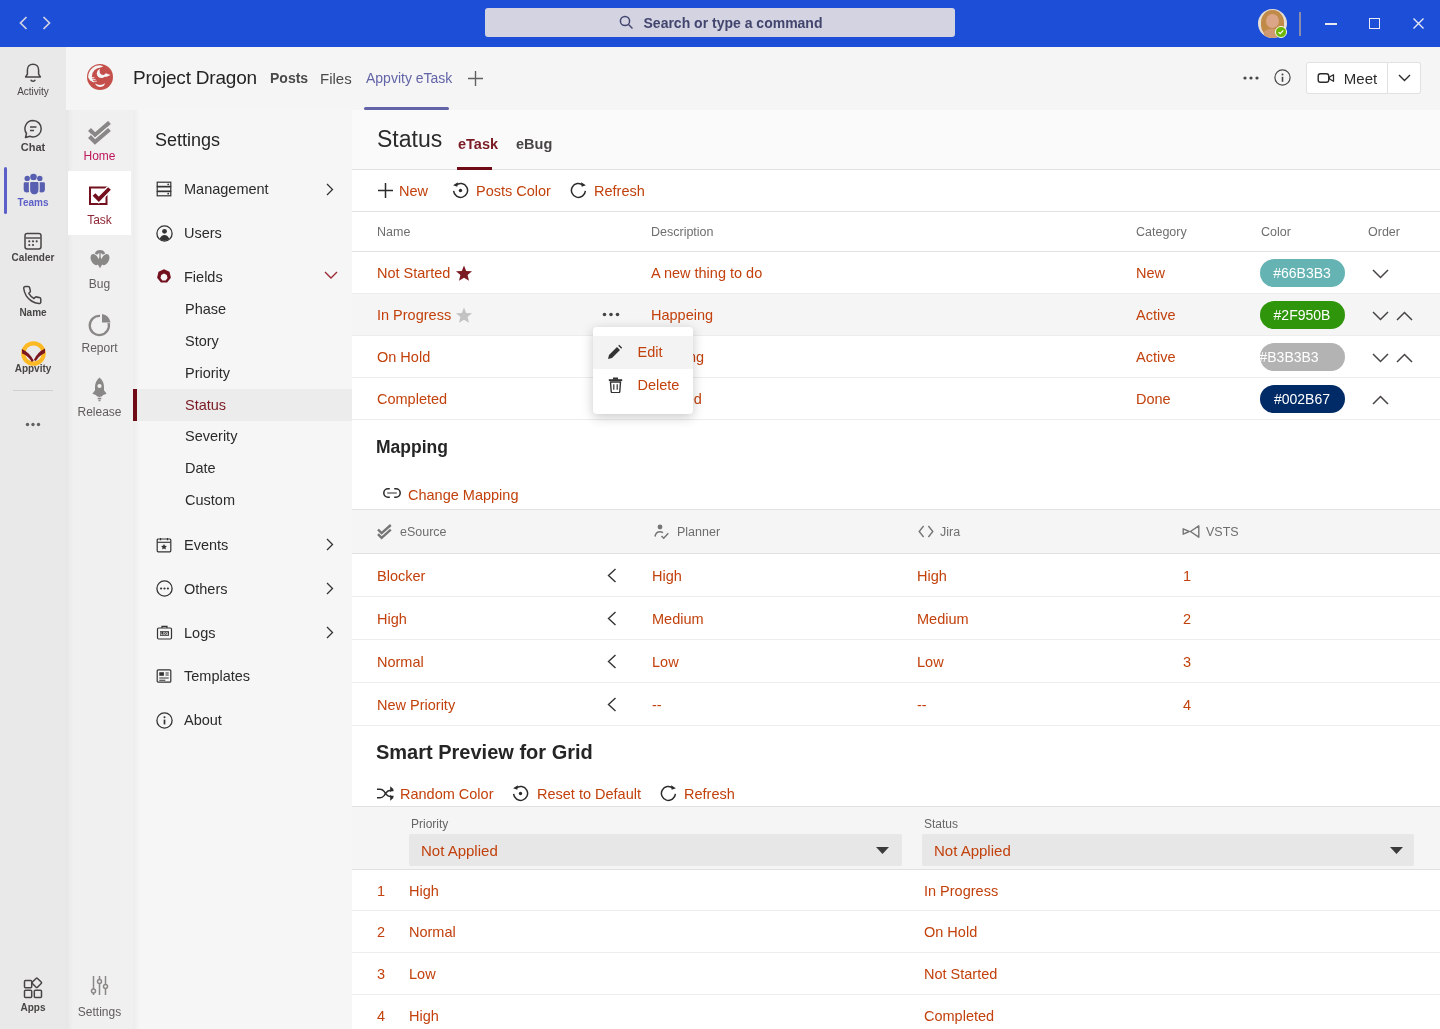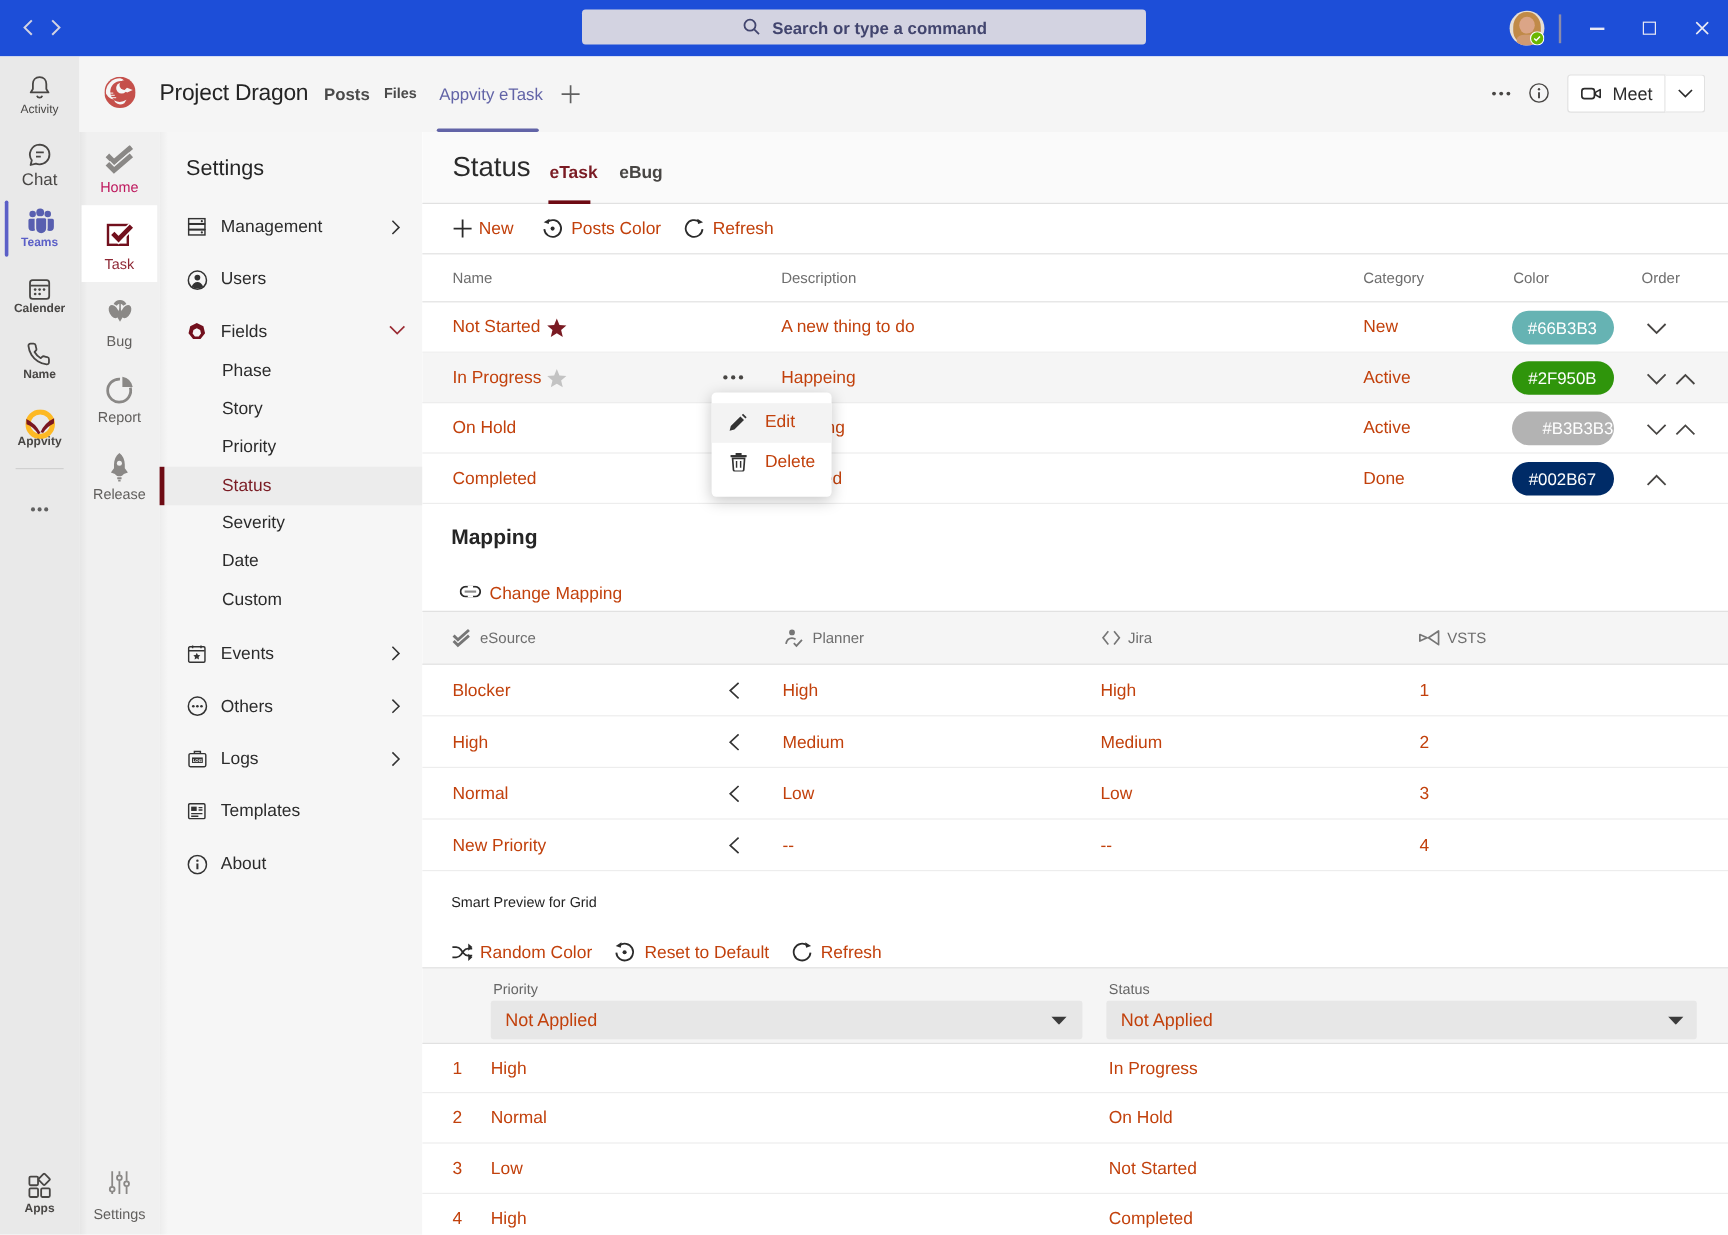--- a/index.html
+++ b/index.html
@@ -63,21 +63,21 @@
     <path d="M18.8 9.2l4.8 1.7-4.6 2.2q-1.5-.3-2.4-1.6z" fill="#f5f5f5"></path>
     <path d="M4.4 13.1h3v1.1H4.4zM4.4 15h4.2v1H4.4zM5.2 16.8h4.6v1H5.2z" fill="#f5f5f5" opacity=".8"></path>
   </svg>
   <div class="a fc" style="left:67px;top:0;height:62px">
       <span style="font-size:19px;font-weight:400;color:#242424;letter-spacing:-0.2px">Project Dragon</span>
     </div>
   <div class="a fc" style="left:204px;top:0;height:62px">
       <span style="font-size:14px;font-weight:700;color:#4a4a4a">Posts</span>
     </div>
   <div class="a fc" style="left:254px;top:0;height:62px">
-      <span style="font-size:12px;font-weight:700;color:#4a4a4a">Files</span>
+      <span style="font-size:15px;font-weight:400;color:#4a4a4a">Files</span>
     </div>
   <div class="a fc" style="left:300px;top:0;height:62px">
       <span style="font-size:14px;color:#6264a7">Appvity eTask</span>
     </div>
   <div class="a" style="left:298px;top:60px;width:85px;height:3px;background:#6264a7;border-radius:2px"></div>
   <svg class="a" style="left:401px;top:23px" width="17" height="17" viewBox="0 0 17 17">
       <path d="M8.5 1v15M1 8.5h15" stroke="#616161" stroke-width="1.4"></path>
     </svg>
   <div class="a" style="left:1177px;top:29px;width:15px;height:4px;color:#484644">
     <svg width="16" height="4" viewBox="0 0 16 4">
@@ -111,21 +111,21 @@
   <svg class="a" style="left:21px;top:14px" width="24" height="24" viewBox="0 0 24 24">
       <path d="M12 3.2c-3.4 0-5.6 2.5-5.6 5.8v4.2L4.6 16h14.8l-1.8-2.8V9c0-3.3-2.2-5.8-5.6-5.8z" fill="none" stroke="#484644" stroke-width="1.5" stroke-linejoin="round"></path>
       <path d="M9.8 18.7a2.3 2.3 0 0 0 4.4 0" fill="none" stroke="#484644" stroke-width="1.5"></path>
     </svg>
   <div class="a" style="left:0;top:39px;width:66px;text-align:center;font-size:10px;font-weight:400;color:#484644">Activity</div>
 
   <svg class="a" style="left:21px;top:70px" width="24" height="24" viewBox="0 0 24 24">
       <path d="M12 3.5a8.2 8.2 0 0 1 0 16.4c-1.1 0-2.2-.2-3.1-.6L4.5 20.5l1-4A8.2 8.2 0 0 1 12 3.5z" fill="none" stroke="#484644" stroke-width="1.5" stroke-linejoin="round"></path>
       <path d="M9 10h6.5M9 13.5h4" stroke="#484644" stroke-width="1.4"></path>
     </svg>
-  <div class="a" style="left:0;top:94px;width:66px;text-align:center;font-size:14px;font-weight:400;color:#484644">Chat</div>
+  <div class="a" style="left:0;top:94px;width:66px;text-align:center;font-size:11px;font-weight:700;color:#484644">Chat</div>
 
   <div class="a" style="left:4px;top:120px;width:3px;height:47px;background:#5b5fc7;border-radius:2px"></div>
   <svg class="a" style="left:20px;top:125px" width="27" height="25" viewBox="0 0 27 25">
     <g fill="#585fb0">
     <circle cx="7.2" cy="6.4" r="2.7"></circle>
         <circle cx="19.8" cy="6.4" r="2.7"></circle>
         <circle cx="13.5" cy="5" r="3.3"></circle>
     <path d="M3.4 10.2h5.4a1.5 1.5 0 0 1 1.5 1.5v5.5a3.3 3.3 0 0 1-6.6 0v-5.7a1.3 1.3 0 0 1 1.2-1.3z"></path>
     <path d="M18.2 10.2h5.4a1.3 1.3 0 0 1 1.3 1.3v5.7a3.3 3.3 0 0 1-6.6 0v-5.5a1.5 1.5 0 0 1 1.4-1.5z"></path>
     </g>
@@ -392,21 +392,21 @@
       <path d="M1 1l7.5 7.5L16 1" fill="none" stroke="#484644" stroke-width="1.5"></path>
     </svg>
   <svg class="a" style="left:1044px;top:201px" width="17" height="10" viewBox="0 0 17 10">
       <path d="M1 9l7.5-7.5L16 9" fill="none" stroke="#484644" stroke-width="1.5"></path>
     </svg>
 
   <div class="a" style="left:0;top:226px;width:1088px;height:42px;border-bottom:1px solid #ededed"></div>
   <div class="a fc t" style="left:25px;top:226px;height:42px">On Hold</div>
   <div class="a fc t" style="left:290px;top:226px;height:42px">Happeing</div>
   <div class="a fc t" style="left:784px;top:226px;height:42px">Active</div>
-  <div class="a fc" style="left:907.5px;top:233px;width:85px;height:28px;border-radius:14px;background:#b3b3b3;justify-content:flex-end">
+  <div class="a fc" style="left:907.5px;top:233px;width:85px;height:28px;border-radius:14px;background:#b3b3b3;justify-content:flex-start">
       <span style="color:#fff;font-size:14px">#B3B3B3</span>
     </div>
   <svg class="a" style="left:1020px;top:243px" width="17" height="10" viewBox="0 0 17 10">
       <path d="M1 1l7.5 7.5L16 1" fill="none" stroke="#484644" stroke-width="1.5"></path>
     </svg>
   <svg class="a" style="left:1044px;top:243px" width="17" height="10" viewBox="0 0 17 10">
       <path d="M1 9l7.5-7.5L16 9" fill="none" stroke="#484644" stroke-width="1.5"></path>
     </svg>
 
   <div class="a" style="left:0;top:268px;width:1088px;height:42px;border-bottom:1px solid #ededed"></div>
@@ -480,21 +480,21 @@
   <div class="a" style="left:0;top:573px;width:1088px;height:43px;border-bottom:1px solid #ededed"></div>
   <div class="a fc t" style="left:25px;top:573px;height:43px">New Priority</div>
   <svg class="a" style="left:255px;top:587px" width="10" height="15" viewBox="0 0 10 15">
       <path d="M8.5 1L1.5 7.5 8.5 14" fill="none" stroke="#333" stroke-width="1.4"></path>
     </svg>
   <div class="a fc t" style="left:300px;top:573px;height:43px">--</div>
   <div class="a fc t" style="left:565px;top:573px;height:43px">--</div>
   <div class="a fc t" style="left:831px;top:573px;height:43px">4</div>
 
   <div class="a fc" style="left:24px;top:627px;height:30px">
-      <span style="font-size:12px;font-weight:400;color:#252525">Smart Preview for Grid</span>
+      <span style="font-size:20px;font-weight:700;color:#252525">Smart Preview for Grid</span>
     </div>
   <svg class="a" style="left:24px;top:675px" width="19" height="17" viewBox="0 0 19 17">
       <g fill="none" stroke="#2b2b2b" stroke-width="1.5">
         <path d="M1 4.2h3.2c1.8 0 2.8.8 3.9 2.2l2 2.8c1.1 1.4 2.1 2.2 3.9 2.2h3.5"></path>
         <path d="M1 12.8h3.2c1.8 0 2.8-.8 3.9-2.2l2-2.8c1.1-1.4 2.1-2.2 3.9-2.2h3.5"></path>
       </g>
       <path d="M14.2 1.2l3.4 3-3.4 3zM14.2 9.8l3.4 3-3.4 3z" fill="#2b2b2b"></path>
     </svg>
   <div class="a fc t" style="left:48px;top:663px;height:41px">Random Color</div>
   <svg class="a" style="left:160px;top:675px" width="17" height="17" viewBox="0 0 17 17">

